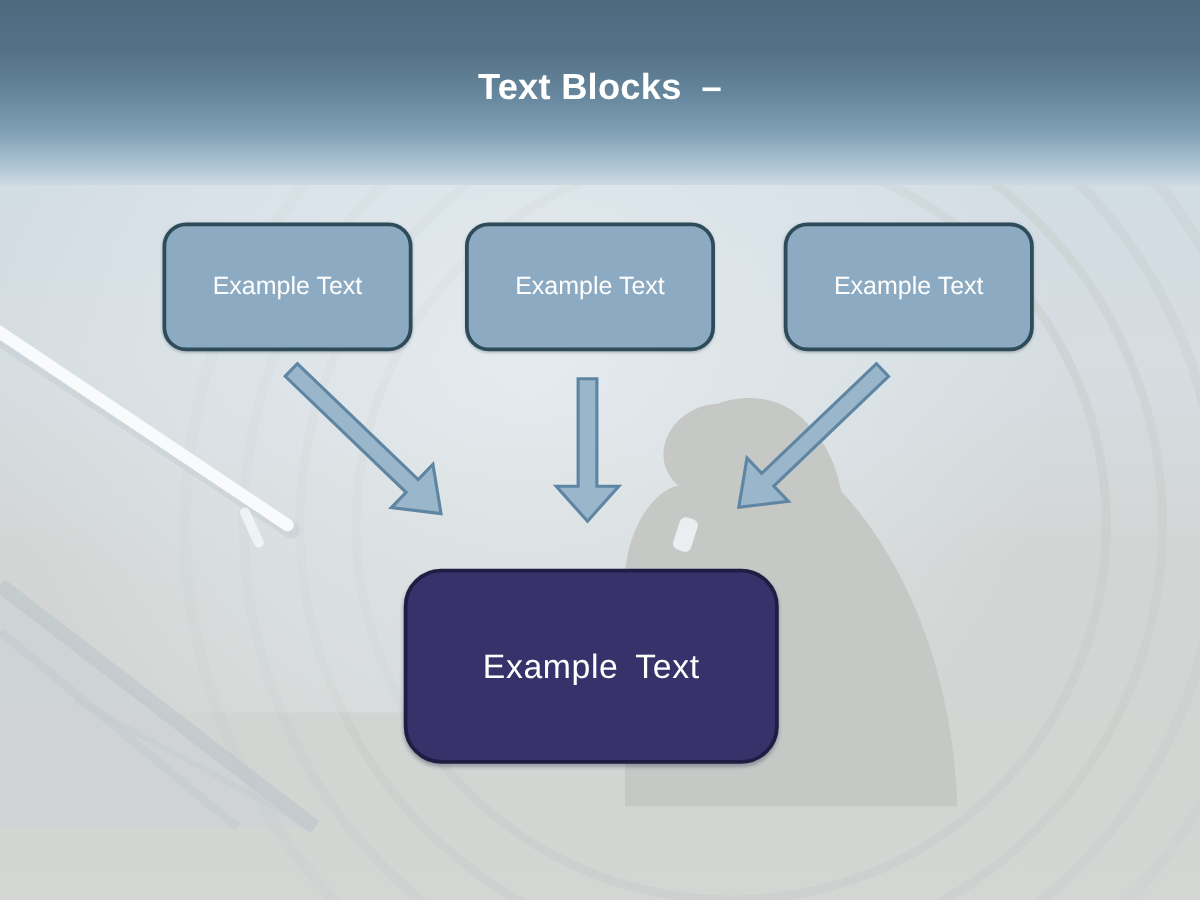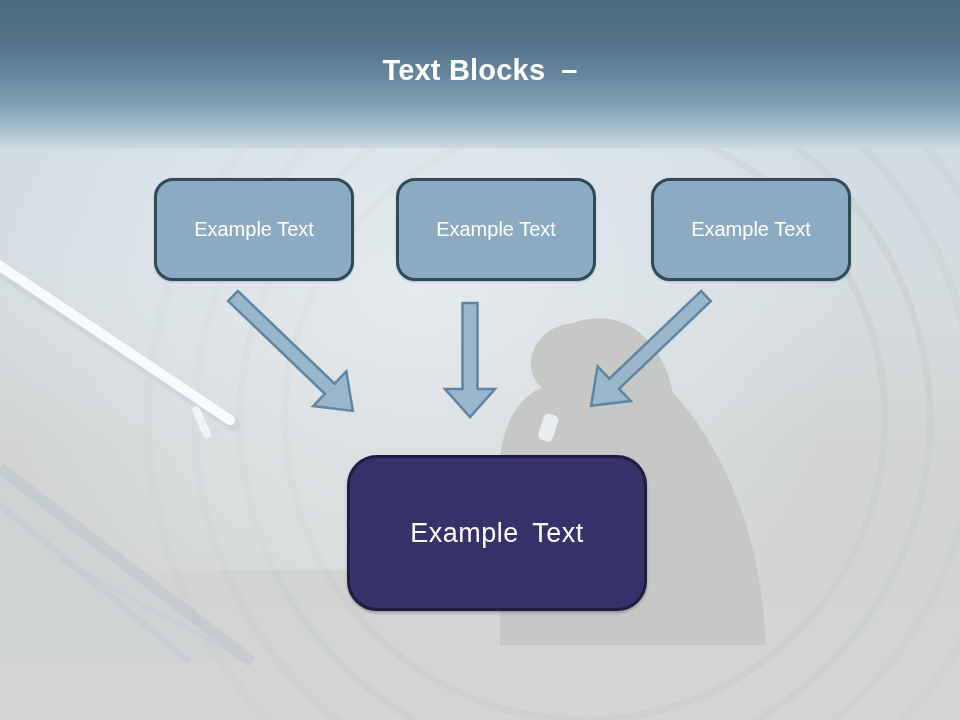--- a/index.html
+++ b/index.html
@@ -30,21 +30,21 @@
     display:flex;justify-content:center;align-items:baseline;gap:16px;
     color:#ffffff;font-size:29px;letter-spacing:0.2px;
     white-space:nowrap;
   }
   .title .b{font-weight:bold;}
   .arrows-svg{position:absolute;inset:0;pointer-events:none;}
   .block{
     position:absolute;
     box-sizing:border-box;
     display:flex;align-items:center;justify-content:center;
-    text-align:center;color:#ffffff;margin-left:24px;
+    text-align:center;color:#ffffff;
   }
   .block.top{
     width:200px;height:103px;top:178px;
     background:#8caac1;
     border:3px solid #2e4b5a;
     border-radius:19px;
     font-size:20px;
     box-shadow:0 1px 2px rgba(40,60,75,0.25);
   }
   .block.top.b1{left:130px;}

